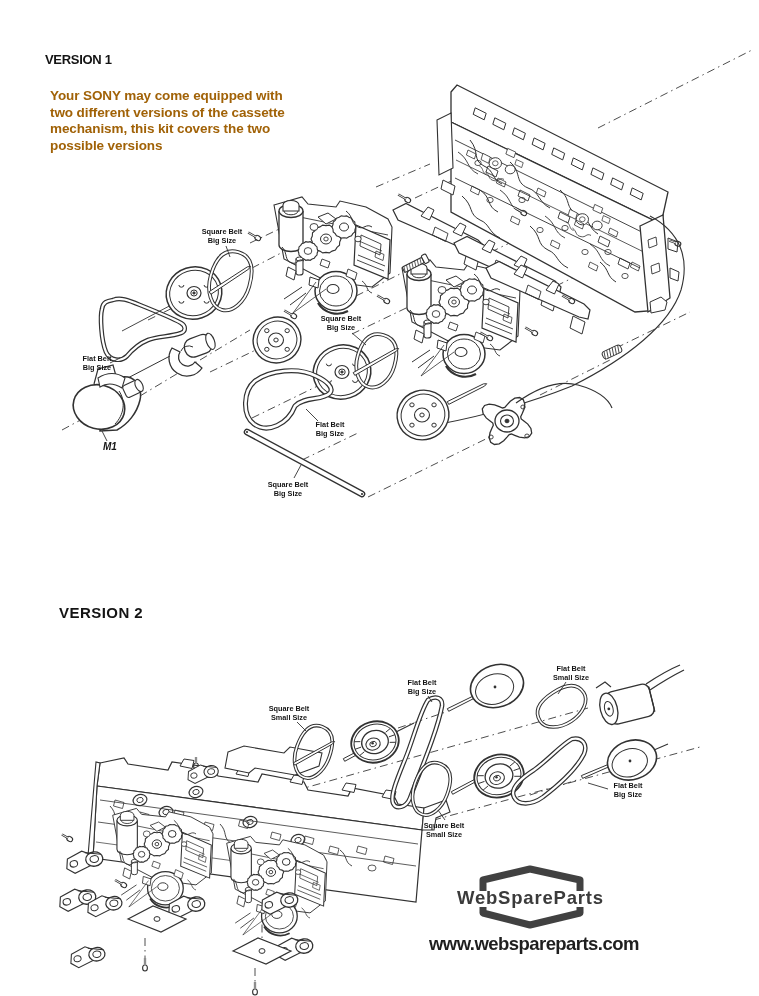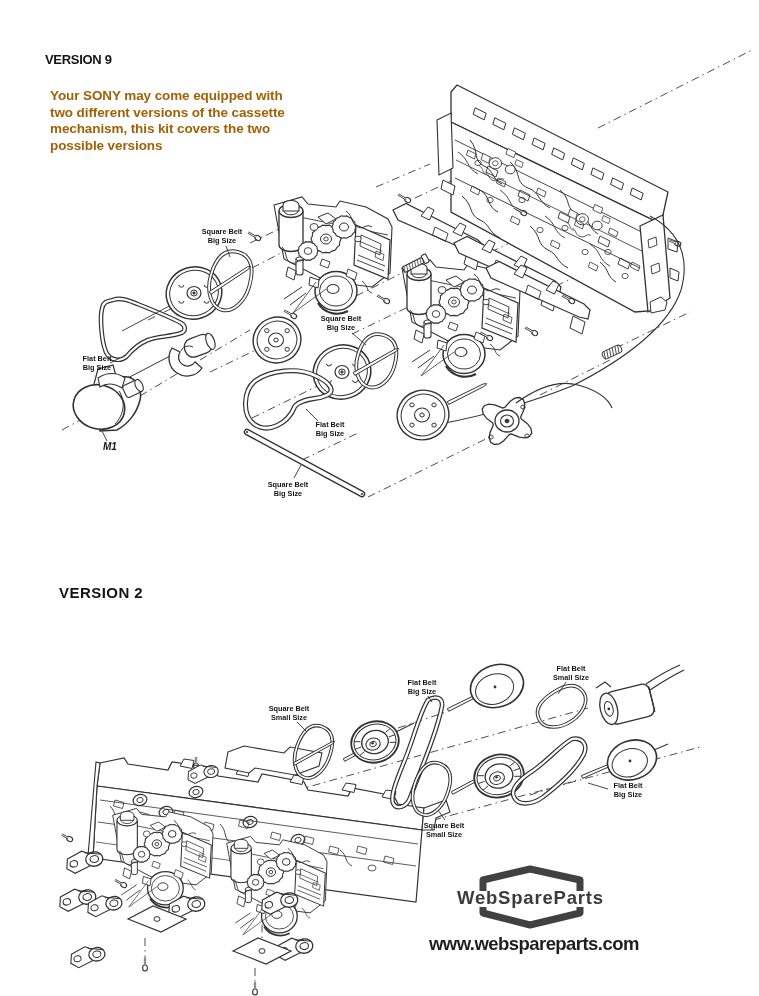--- a/index.html
+++ b/index.html
@@ -2,23 +2,23 @@
 <html><head><meta charset="utf-8">
 <style>
   html,body{margin:0;padding:0;background:#ffffff;width:759px;height:996px;overflow:hidden;}
   body{font-family:"Liberation Sans", sans-serif;}
   .abs{position:absolute;}
   .h{font-weight:bold;font-size:13px;letter-spacing:-0.3px;color:#141414;}
   .h2{font-weight:bold;font-size:15px;letter-spacing:0.45px;color:#141414;}
   .para{font-weight:bold;font-size:13.5px;line-height:16.6px;color:#a16207;width:250px;letter-spacing:-0.1px;}
 </style></head>
 <body>
-<div class="abs h" style="left:45px;top:52px;">VERSION 9</div>
+<div class="abs h" style="left:45px;top:52px;">VERSION 1</div>
 <div class="abs para" style="left:50px;top:88px;">Your SONY may come equipped with two different versions of the cassette mechanism, this kit covers the two possible versions</div>
-<div class="abs h2" style="left:59px;top:584px;">VERSION 2</div>
+<div class="abs h2" style="left:59px;top:604px;">VERSION 2</div>
 
 <svg class="abs" style="left:0;top:0;filter:blur(0.22px);" width="759" height="996" viewBox="0 0 759 996">
 <line x1="62" y1="430" x2="136" y2="390" stroke="#3a3a3a" stroke-width="0.9" stroke-dasharray="8 4 1.5 4"></line>
 <line x1="140" y1="396" x2="250" y2="330" stroke="#3a3a3a" stroke-width="0.9" stroke-dasharray="8 4 1.5 4"></line>
 <line x1="148" y1="320" x2="230" y2="280" stroke="#3a3a3a" stroke-width="0.9" stroke-dasharray="8 4 1.5 4"></line>
 <line x1="252" y1="268" x2="310" y2="238" stroke="#3a3a3a" stroke-width="0.9" stroke-dasharray="8 4 1.5 4"></line>
 <line x1="250" y1="243" x2="298" y2="220" stroke="#3a3a3a" stroke-width="0.9" stroke-dasharray="8 4 1.5 4"></line>
 <line x1="210" y1="372" x2="262" y2="347" stroke="#3a3a3a" stroke-width="0.9" stroke-dasharray="8 4 1.5 4"></line>
 <line x1="252" y1="418" x2="330" y2="380" stroke="#3a3a3a" stroke-width="0.9" stroke-dasharray="8 4 1.5 4"></line>
 <line x1="352" y1="334" x2="452" y2="286" stroke="#3a3a3a" stroke-width="0.9" stroke-dasharray="8 4 1.5 4"></line>

